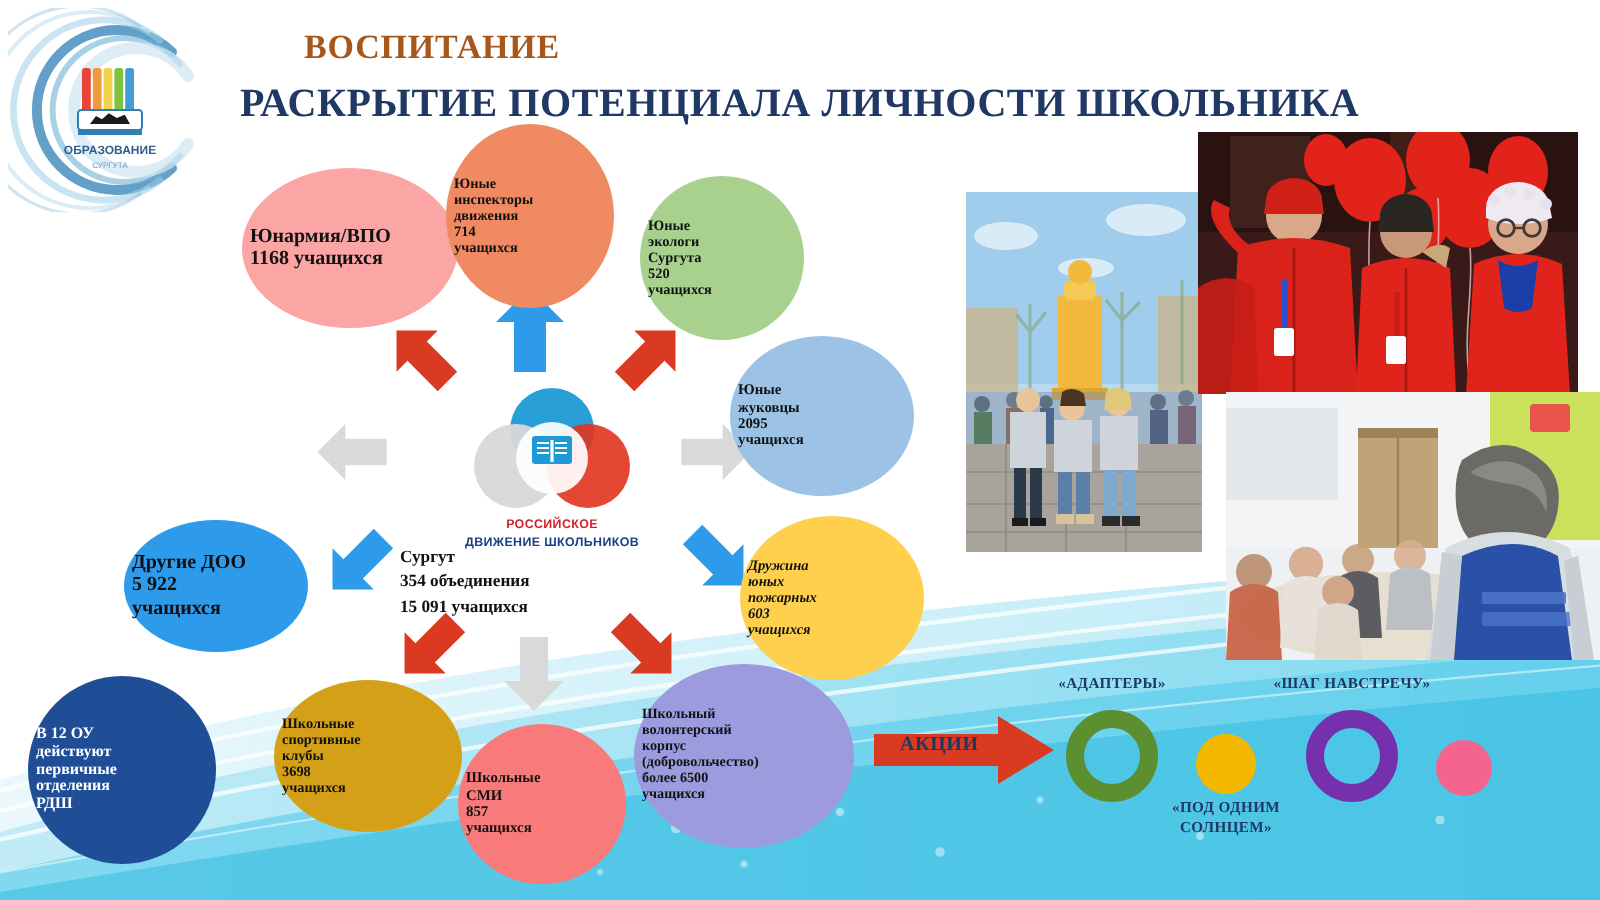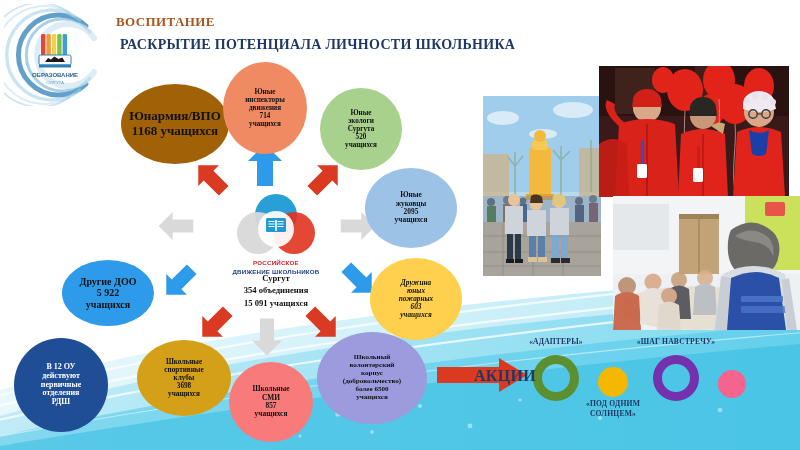--- a/index.html
+++ b/index.html
@@ -14,65 +14,66 @@
   
   .bg-waves{position:absolute;left:0;bottom:0;width:800px;height:210px;overflow:hidden;pointer-events:none;}
   .bg-waves svg{display:block;}
 
   
   .logo-wrap{position:absolute;left:4px;top:4px;width:102px;height:102px;}
   .logo-wrap svg{display:block;}
 
   .title-block{position:absolute;left:116px;top:14px;}
   .title-1{
-    font-size:13px;font-weight:bold;color:#a8571c;letter-spacing:.4px;
+    font-size:17px;font-weight:bold;color:#a8571c;letter-spacing:.4px;
     font-family:"Liberation Serif", serif;
+    margin-left:36px;
   }
   .title-2{
     margin-top:7px;margin-left:4px;
-    font-size:14px;font-weight:bold;color:#1f3864;letter-spacing:.3px;
+    font-size:20px;font-weight:bold;color:#1f3864;letter-spacing:.3px;
     font-family:"Liberation Serif", serif;
   }
 
   
   .bub{
     position:absolute;border-radius:50%;
     display:flex;align-items:center;justify-content:center;
-    text-align:center;line-height:1.12;
+    line-height:1.12;
     color:#111;font-weight:bold;
     font-family:"Liberation Serif", serif;
     box-sizing:border-box;padding:2px 4px;
   }
   .bub span{display:block;width:100%;}
   .rds-logo{position:absolute;left:228px;top:193px;width:96px;height:66px;}
   .rds-caption{
     position:absolute;left:216px;top:258px;width:120px;text-align:center;
     font-size:6.2px;font-weight:bold;color:#d2232a;letter-spacing:.2px;
     font-family:"Liberation Sans", sans-serif;line-height:1.5;
   }
   .rds-caption .l2{color:#1b3f86;}
   .center-text{
-    position:absolute;left:200px;top:272px;width:152px;text-align:center;
+    position:absolute;left:200px;top:272px;width:152px;text-align:left;
     font-size:8.6px;font-weight:bold;color:#111;line-height:1.45;
     font-family:"Liberation Serif", serif;
   }
 
   
   .arrow{position:absolute;}
   .arrow svg{display:block;overflow:visible;}
 
   
   .photo{position:absolute;overflow:hidden;}
   .photo svg{display:block;}
 
   
   .aktsii-arrow{position:absolute;left:437px;top:358px;}
   .aktsii-label{
-    position:absolute;left:474px;top:367px;
-    font-size:16px;font-weight:bold;color:#1f3864;letter-spacing:.3px;
+    position:absolute;left:450px;top:367px;
+    font-size:10px;font-weight:bold;color:#1f3864;letter-spacing:.3px;
     font-family:"Liberation Serif", serif;z-index:3;
   }
   .ring{position:absolute;border-radius:50%;box-sizing:border-box;}
   .dot{position:absolute;border-radius:50%;}
   .ak-cap{
     position:absolute;text-align:center;font-weight:bold;color:#1f3864;
     font-size:7.6px;line-height:1.28;font-family:"Liberation Serif", serif;
     letter-spacing:.2px;
   }
 </style>
@@ -222,21 +223,21 @@
   <div class="rds-caption">
     <div>РОССИЙСКОЕ</div>
     <div class="l2">ДВИЖЕНИЕ ШКОЛЬНИКОВ</div>
   </div>
   <div class="center-text">
     <div>Сургут</div>
     <div>354 объединения</div>
     <div>15 091 учащихся</div>
   </div>
 
-  <div class="bub" style="left:121px;top:84px;width:108px;height:80px;background:#a16207;font-size:13px;">
+  <div class="bub" style="left:121px;top:84px;width:108px;height:80px;background:#fca5a5;font-size:10px;">
     <span>
       <b>Юнармия/ВПО</b><br>
       <b>1168 учащихся</b>
     </span>
   </div>
 
   <div class="bub" style="left:223px;top:62px;width:84px;height:92px;background:#ef8a62;font-size:7.2px;">
     <span>
       <b>Юные</b><br>
       <b>инспекторы</b><br>

